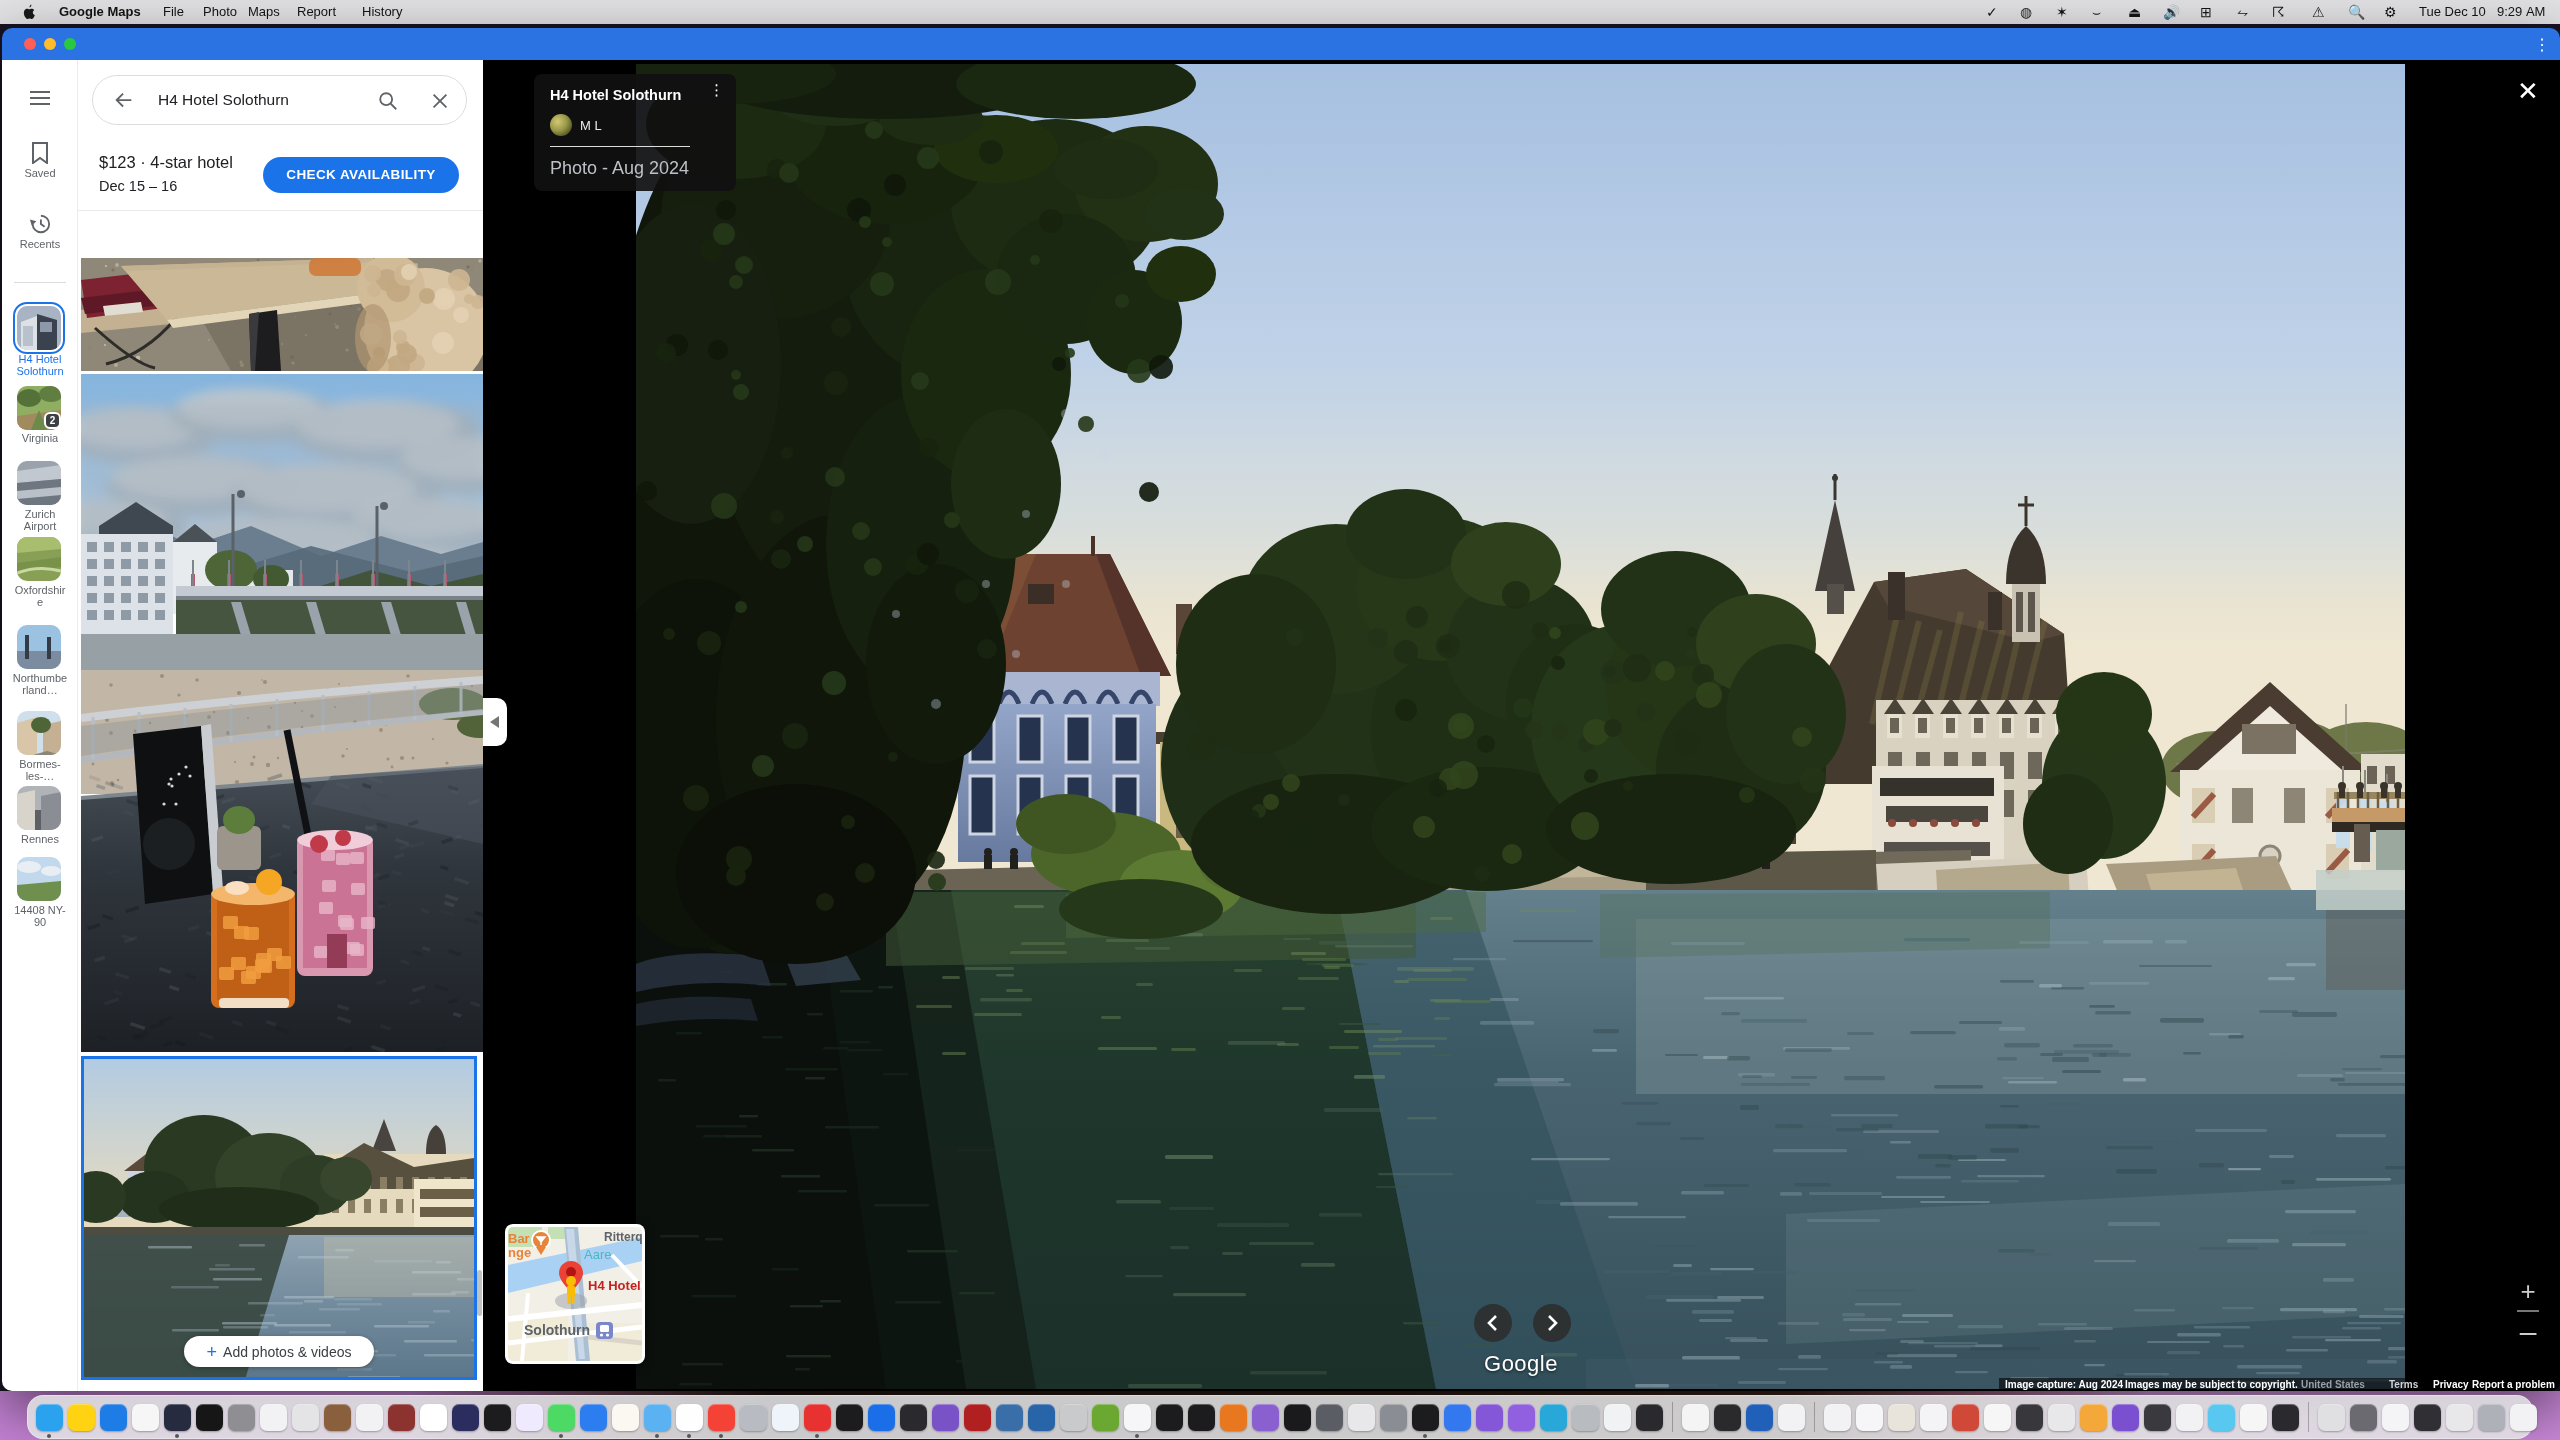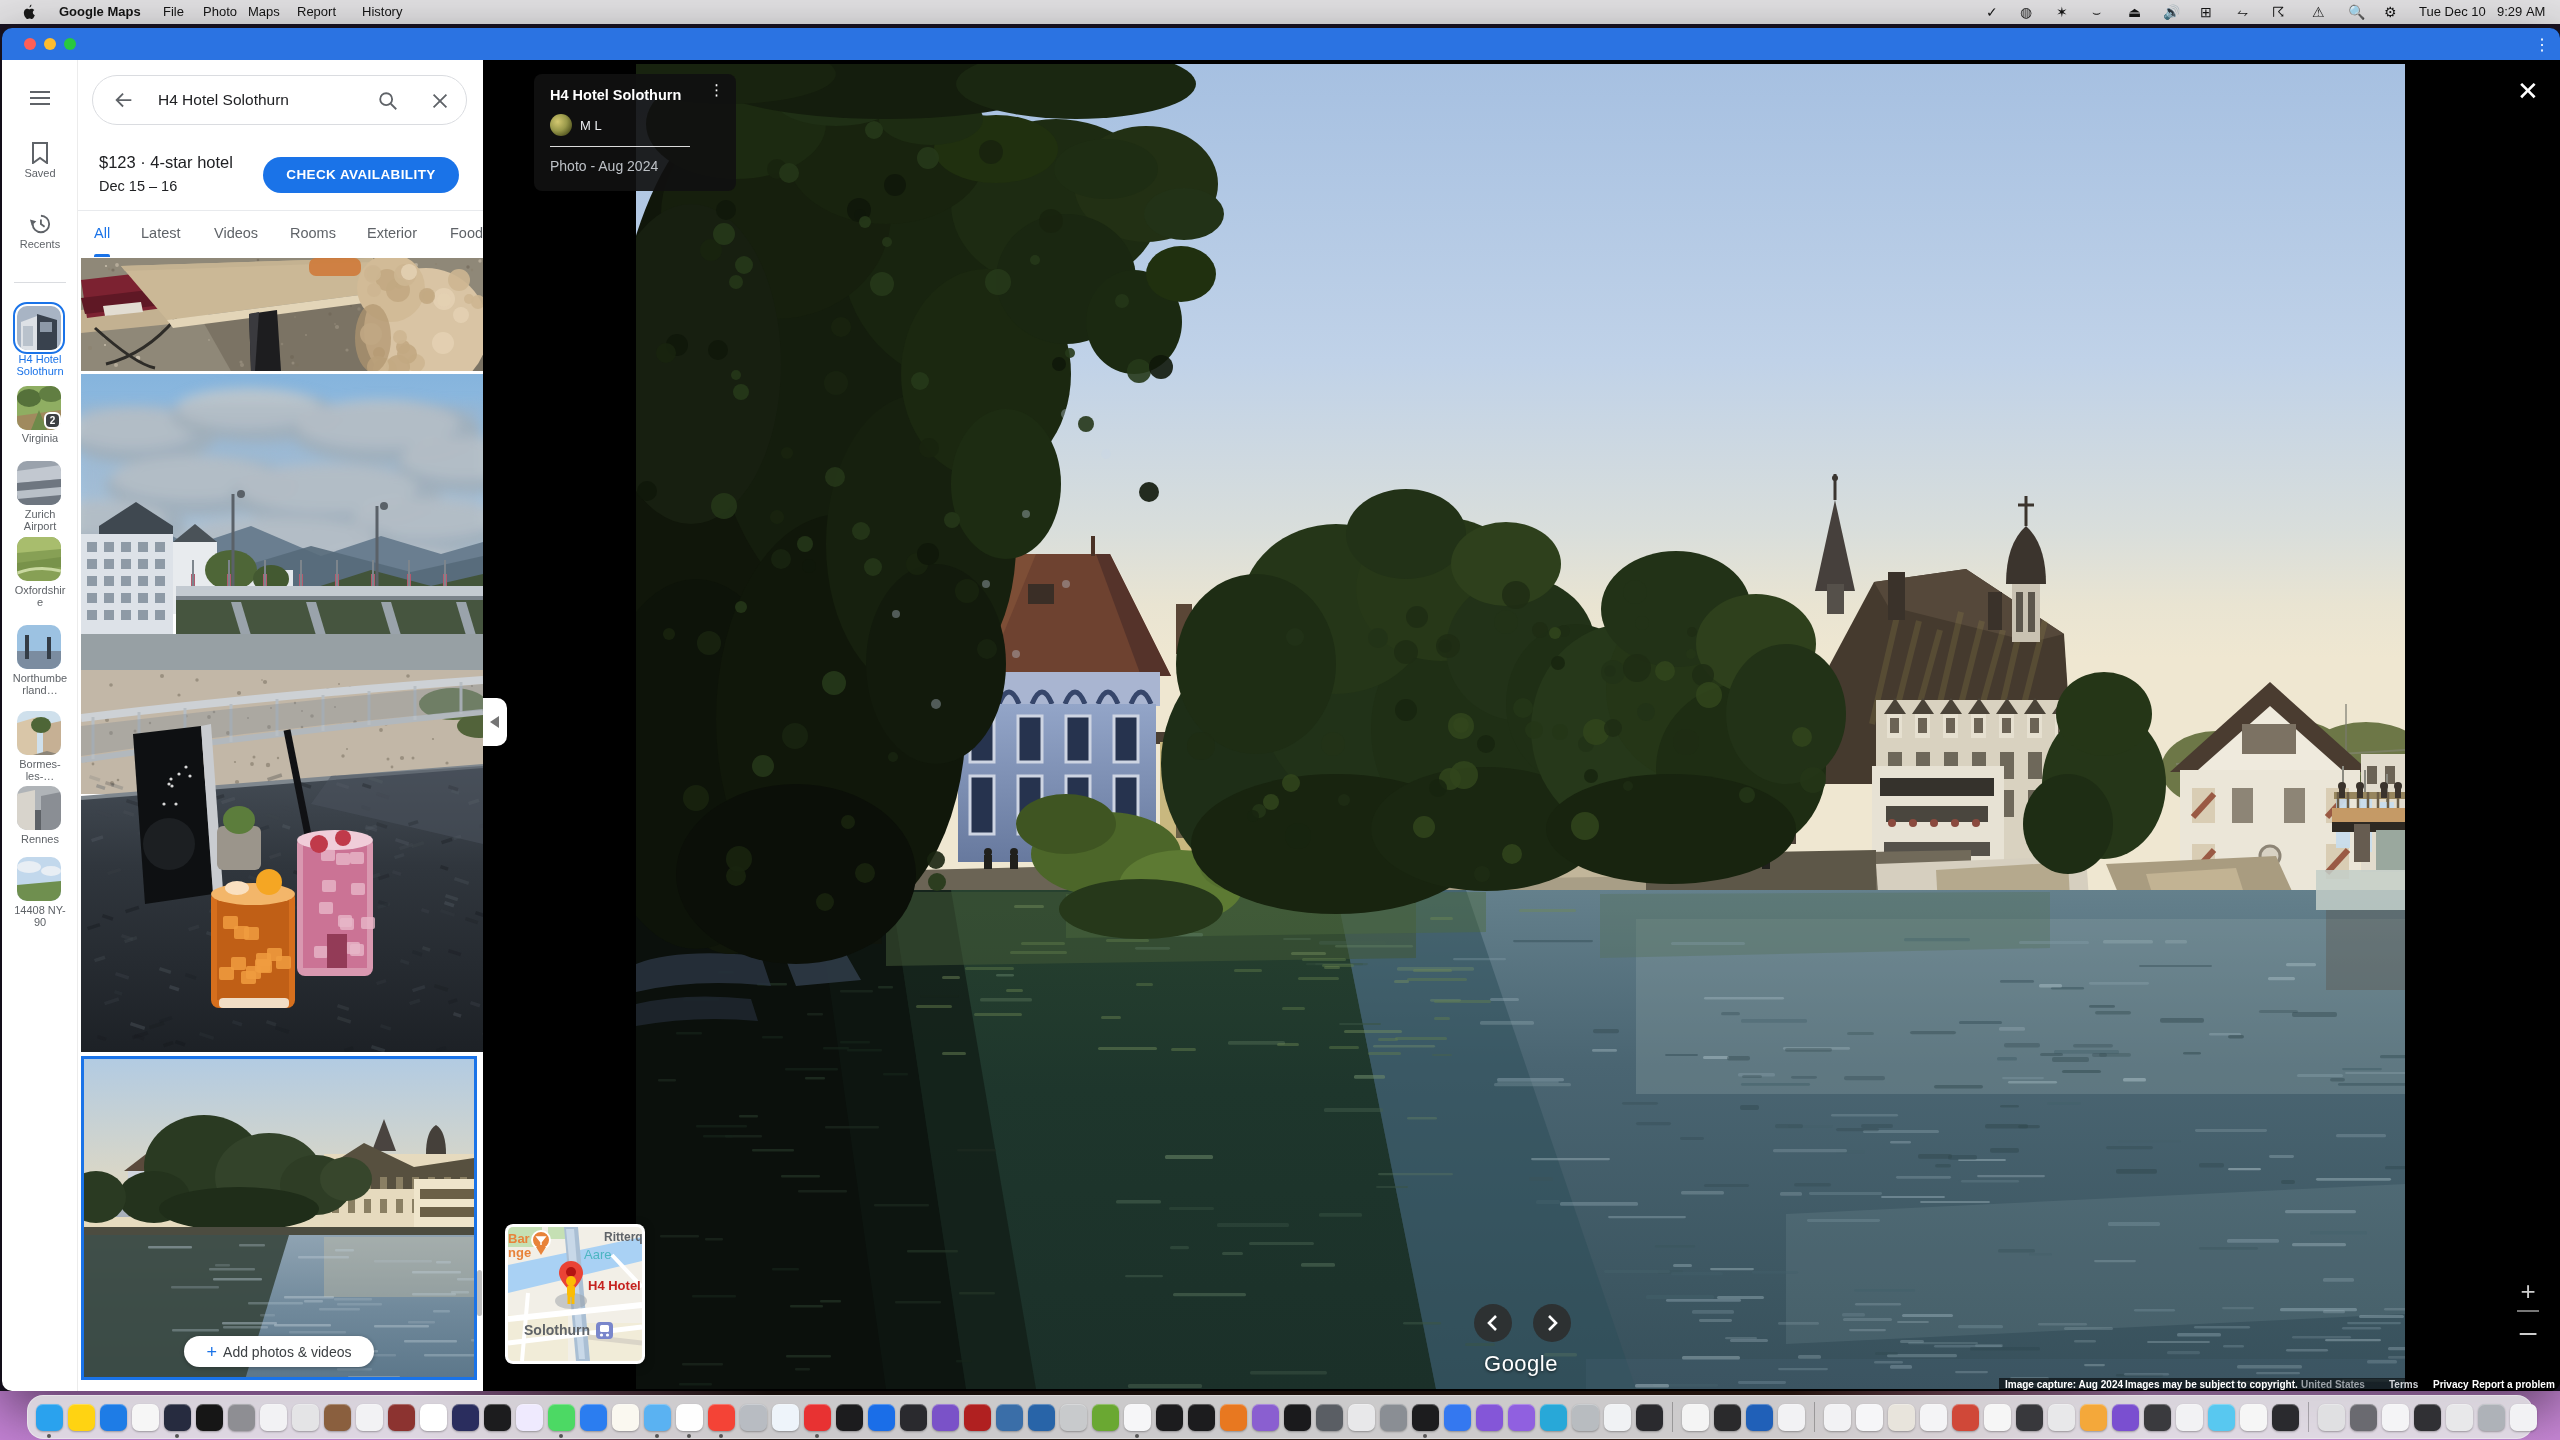--- a/index.html
+++ b/index.html
@@ -41,21 +41,21 @@
 .sscroll { position:absolute; right:1px; top:1210px; width:5px; height:46px; background:#c2c2c2; border-radius:3px; }
 
 .viewer { position:absolute; left:481px; top:0; width:2077px; height:1331px; background:#000; }
 .photo { position:absolute; left:153px; top:4px; width:1769px; height:1325px; }
 .ocard { position:absolute; left:51px; top:14px; width:202px; height:117px; background:rgba(16,16,16,0.92); border-radius:8px; color:#fff; }
 .ocard .t { position:absolute; left:16px; top:13px; font-size:14.5px; font-weight:bold; }
 .ocard .av { position:absolute; left:16px; top:40px; width:22px; height:22px; border-radius:50%;
  background:radial-gradient(circle at 35% 35%, #d4c870, #98984a 45%, #5a5c24 75%, #3a3c18); }
 .ocard .ml { position:absolute; left:46px; top:44px; font-size:13px; color:#e8eaed; }
 .ocard .dv { position:absolute; left:16px; top:72px; width:140px; height:1px; background:rgba(255,255,255,0.85); }
-.ocard .ph { position:absolute; left:16px; top:84px; font-size:14px; color:#bdc1c6; }
+.ocard .ph { position:absolute; left:16px; top:84px; font-size:18px; color:#bdc1c6; }
 .ocard .dots { position:absolute; right:12px; top:12px; color:#fff; font-size:15px; line-height:7px; }
 .collapse { position:absolute; left:0px; top:638px; width:24px; height:48px; background:#fff; border-radius:0 10px 10px 0; }
 .collapse:after { content:''; position:absolute; left:7px; top:18px; border-right:9px solid #757575; border-top:6px solid transparent; border-bottom:6px solid transparent; }
 .mmap { position:absolute; left:22px; top:1164px; width:140px; height:140px; background:#fff; border-radius:8px; box-shadow:0 2px 8px rgba(0,0,0,0.5); }
 .mmap svg { position:absolute; left:3px; top:3px; border-radius:5px; }
 .navc { position:absolute; top:1244px; width:38px; height:38px; border-radius:50%; background:rgba(44,44,44,0.88); color:#fff; text-align:center; font-size:20px; line-height:36px; font-weight:bold; }
 .gwm { position:absolute; left:963px; top:1291px; width:150px; text-align:center; color:#fff; font-size:22px; letter-spacing:0.5px; text-shadow:0 1px 3px rgba(0,0,0,0.65); }
 .attr { position:absolute; left:1516px; top:1318px; width:559px; height:13px; background:rgba(0,0,0,0.6); color:#fff; font-size:10px; font-weight:bold; }
 .attr span { position:absolute; top:1px; white-space:nowrap; }
 .closex { position:absolute; left:2030px; top:16px; width:30px; height:30px; color:#fff; font-size:26px; line-height:30px; text-align:center; font-weight:normal; }
@@ -229,29 +229,20 @@
             <line x1="15" y1="15" x2="21" y2="21" stroke="#5f6368" stroke-width="2"></line>
           </svg>
         <svg class="abs" style="left:336px;top:14px" width="22" height="22" viewBox="0 0 24 24">
             <path d="M5 5 L19 19 M19 5 L5 19" stroke="#5f6368" stroke-width="2"></path>
           </svg>
       </div>
       <div class="price1">$123 · 4-star hotel</div>
       <div class="price2">Dec 15 – 16</div>
       <div class="btn">CHECK AVAILABILITY</div>
       <div class="sdiv"></div>
-      <div class="tabs">
-        <span class="tab sel" style="left:16px">All</span>
-        <span class="tab" style="left:63px">Latest</span>
-        <span class="tab" style="left:136px">Videos</span>
-        <span class="tab" style="left:212px">Rooms</span>
-        <span class="tab" style="left:289px">Exterior</span>
-        <span class="tab" style="left:372px">Food</span>
-        <span class="tabu"></span>
-      </div>
       <div class="sphoto" style="top:198px;width:402px;height:113px">
           <svg width="402" height="113" viewBox="0 0 402 113" xmlns="http://www.w3.org/2000/svg">
             <rect width="402" height="113" fill="#8f8878"></rect>
             <circle cx="130" cy="17" r="1.8" fill="#8d8472"></circle>
             <circle cx="330" cy="11" r="1.7" fill="#c6bcaa"></circle>
             <circle cx="15" cy="49" r="0.9" fill="#8d8472"></circle>
             <circle cx="222" cy="7" r="1.7" fill="#c6bcaa"></circle>
             <circle cx="254" cy="66" r="0.9" fill="#b5ab99"></circle>
             <circle cx="20" cy="25" r="1.7" fill="#c6bcaa"></circle>
             <circle cx="116" cy="16" r="1.0" fill="#7b7263"></circle>

